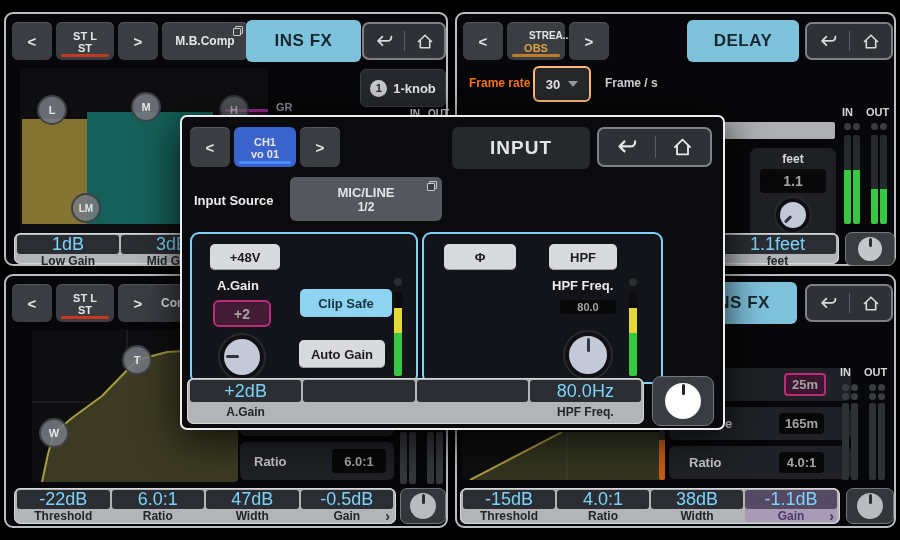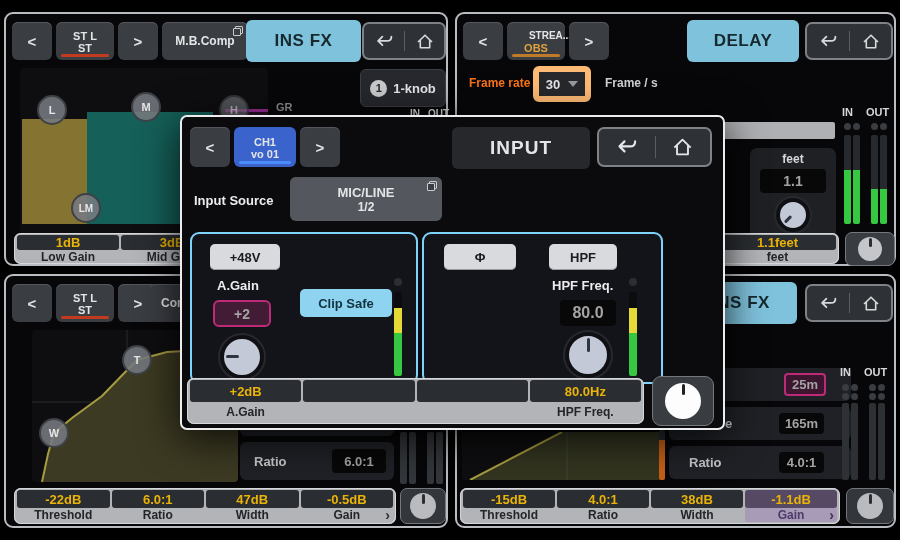--- a/index.html
+++ b/index.html
@@ -17,21 +17,21 @@
   .navgrp{position:absolute;background:#2e3136;border:2px solid #7e8186;border-radius:7px;
           display:flex;align-items:center;justify-content:space-evenly;box-sizing:border-box;}
   .navdiv{width:1px;height:60%;background:#5a5d62;}
   .lbl{position:absolute;color:#d6d7d9;font-weight:bold;white-space:nowrap;}
   .handle{position:absolute;width:30px;height:30px;border-radius:50%;background:rgba(118,122,128,.88);
           border:2px solid #3e4145;color:#e6e6e8;font-size:11px;font-weight:bold;
           display:flex;align-items:center;justify-content:center;box-sizing:border-box;}
   .strip{position:absolute;background:#b2b4b8;border-radius:7px;display:flex;gap:2px;
          padding:2px 3px;box-sizing:border-box;box-shadow:inset 0 0 0 1px #d6d7d9;}
   .scell{flex:1;display:flex;flex-direction:column;min-width:0;}
-  .sval{height:19px;background:#2a2d31;border-radius:3px;color:#eab308;font-size:13px;font-weight:bold;
+  .sval{height:19px;background:#2a2d31;border-radius:3px;color:#7dd3fc;font-size:18px;font-weight:normal;
         display:flex;align-items:center;justify-content:center;}
   .slab{flex:1;color:#232527;font-size:12px;font-weight:bold;display:flex;align-items:center;justify-content:center;position:relative;}
   .scell.hl{background:#a89bb7;border-radius:3px;}
   .scell.hl .sval{background:#554963;}
   .scell.hl .slab{color:#4e3a68;}
   .sarrow{position:absolute;right:3px;font-size:14px;color:#2c2e30;}
   .scell.hl .sarrow{color:#3f2f55;}
   .vbox{position:absolute;background:#080809;border-radius:4px;color:#a3a3a3;font-weight:bold;
         display:flex;align-items:center;justify-content:center;box-sizing:border-box;}
   .knob{position:absolute;border-radius:50%;background:#c3c9d6;border:4px solid #101014;
@@ -125,21 +125,21 @@
     <svg width="19" height="17" viewBox="0 0 17 16">
         <path d="M6.5 3.5 L2.5 7.5 L6.5 11.5 M2.5 7.5 H11 C13.5 7.5 15 6 15 3.5" stroke="#d8d9db" stroke-width="1.7" fill="none" stroke-linecap="round" stroke-linejoin="round"></path>
       </svg>
     <div class="navdiv"></div>
     <svg width="18" height="17" viewBox="0 0 18 17">
         <path d="M2 9 L9 2.2 L16 9 M4.3 7 V14.8 H13.7 V7" stroke="#d8d9db" stroke-width="1.6" fill="none" stroke-linejoin="round"></path>
       </svg>
   </div>
 
   <div class="lbl" style="left:12px;top:62px;font-size:12px;color:#f97316;">Frame rate</div>
-  <div class="btn" style="left:76px;top:52px;width:58px;height:36px;background:#26282c;border:6px solid #fdba74;font-size:13px;box-shadow:none;gap:8px;text-align:right;">
+  <div class="btn" style="left:76px;top:52px;width:58px;height:36px;background:#26282c;border:2px solid #fdba74;font-size:13px;box-shadow:none;gap:8px;text-align:right;">
     <span>30</span>
     <span style="width:0;height:0;border-left:5px solid transparent;border-right:5px solid transparent;border-top:6px solid #9599a0;"></span>
   </div>
   <div class="lbl" style="left:148px;top:62px;font-size:12px;color:#cfd0d2;">Frame / s</div>
 
   <div class="abs" style="left:120px;top:108px;width:258px;height:17px;background:#aeb0b3;border-radius:2px;"></div>
 
   <div class="abs" style="left:293px;top:134px;width:86px;height:91px;background:#1e2024;border-radius:7px;">
     <div class="lbl" style="left:0;right:0;top:4px;text-align:center;font-size:12px;position:absolute;">feet</div>
     <div class="vbox" style="left:10px;top:21px;width:66px;height:24px;font-size:14px;">1.1</div>
@@ -351,32 +351,33 @@
   </div>
 
   <div class="section" style="left:8px;top:115px;width:224px;height:148px;">
     <div class="btn btn-light" style="left:18px;top:10px;width:70px;height:26px;border-radius:5px;">+48V</div>
     <div class="lbl" style="left:25px;top:44px;font-size:13px;color:#ececee;">A.Gain</div>
     <div class="vbox" style="left:21px;top:66px;width:58px;height:27px;font-size:14px;background:#421b34;border:2px solid #bd2a78;border-radius:6px;">+2</div>
     <div class="knob" style="left:28px;top:101px;width:44px;height:44px;transform:rotate(-90deg);">
         <span class="tick"></span>
       </div>
     <div class="btn" style="left:108px;top:55px;width:92px;height:28px;background:#8ed3f0;color:#12333f;font-size:13px;border-radius:5px;box-shadow:none;">Clip Safe</div>
+    <div class="btn btn-light" style="left:107px;top:106px;width:86px;height:28px;border-radius:5px;">Auto Gain</div>
     <div class="mdot" style="left:202px;top:44px;width:8px;height:8px;background:#2b2e32;"></div>
     <div class="mtrack" style="left:202px;top:58px;width:8px;height:84px;background:#0c0c0e;">
       <div class="mfill" style="bottom:43px;height:25px;background:#e6d937;"></div>
       <div class="mfill" style="height:43px;background:#35c840;"></div>
     </div>
   </div>
 
   <div class="section" style="left:240px;top:115px;width:237px;height:148px;">
     <div class="btn btn-light" style="left:20px;top:10px;width:72px;height:26px;border-radius:5px;">Φ</div>
     <div class="btn btn-light" style="left:125px;top:10px;width:68px;height:26px;border-radius:5px;">HPF</div>
     <div class="lbl" style="left:128px;top:44px;font-size:13px;color:#ececee;">HPF Freq.</div>
-    <div class="vbox" style="left:136px;top:66px;width:56px;height:26px;font-size:16px;">80.0</div>
+    <div class="vbox" style="left:136px;top:66px;width:56px;height:14px;font-size:11px;">80.0</div>
     <div class="knob" style="left:141px;top:98px;width:46px;height:46px;">
         <span class="tick"></span>
       </div>
     <div class="mdot" style="left:205px;top:44px;width:8px;height:8px;background:#2b2e32;"></div>
     <div class="mtrack" style="left:205px;top:58px;width:8px;height:84px;background:#0c0c0e;">
       <div class="mfill" style="bottom:43px;height:25px;background:#e6d937;"></div>
       <div class="mfill" style="height:43px;background:#35c840;"></div>
     </div>
   </div>
 

